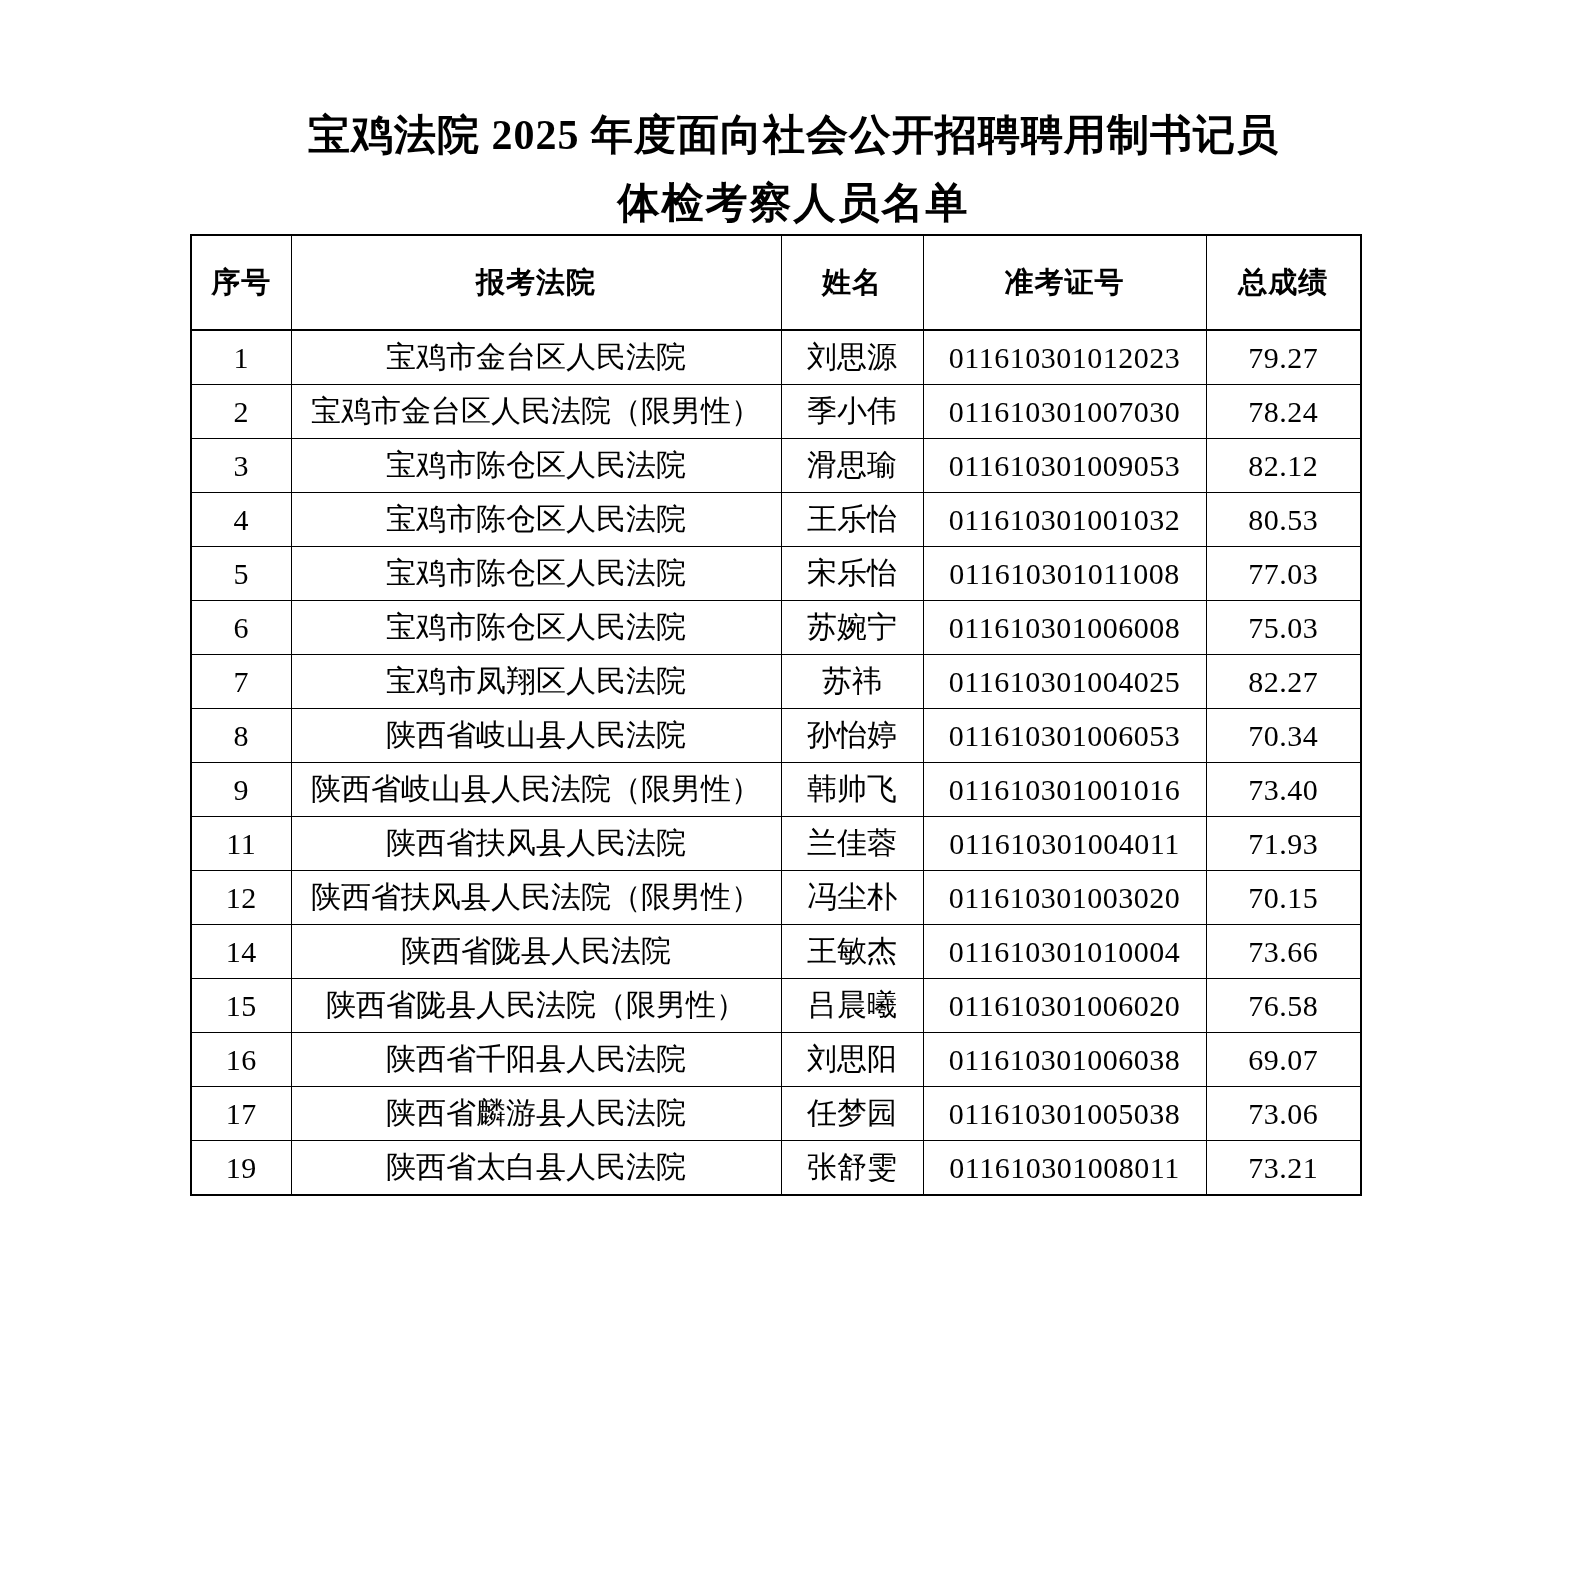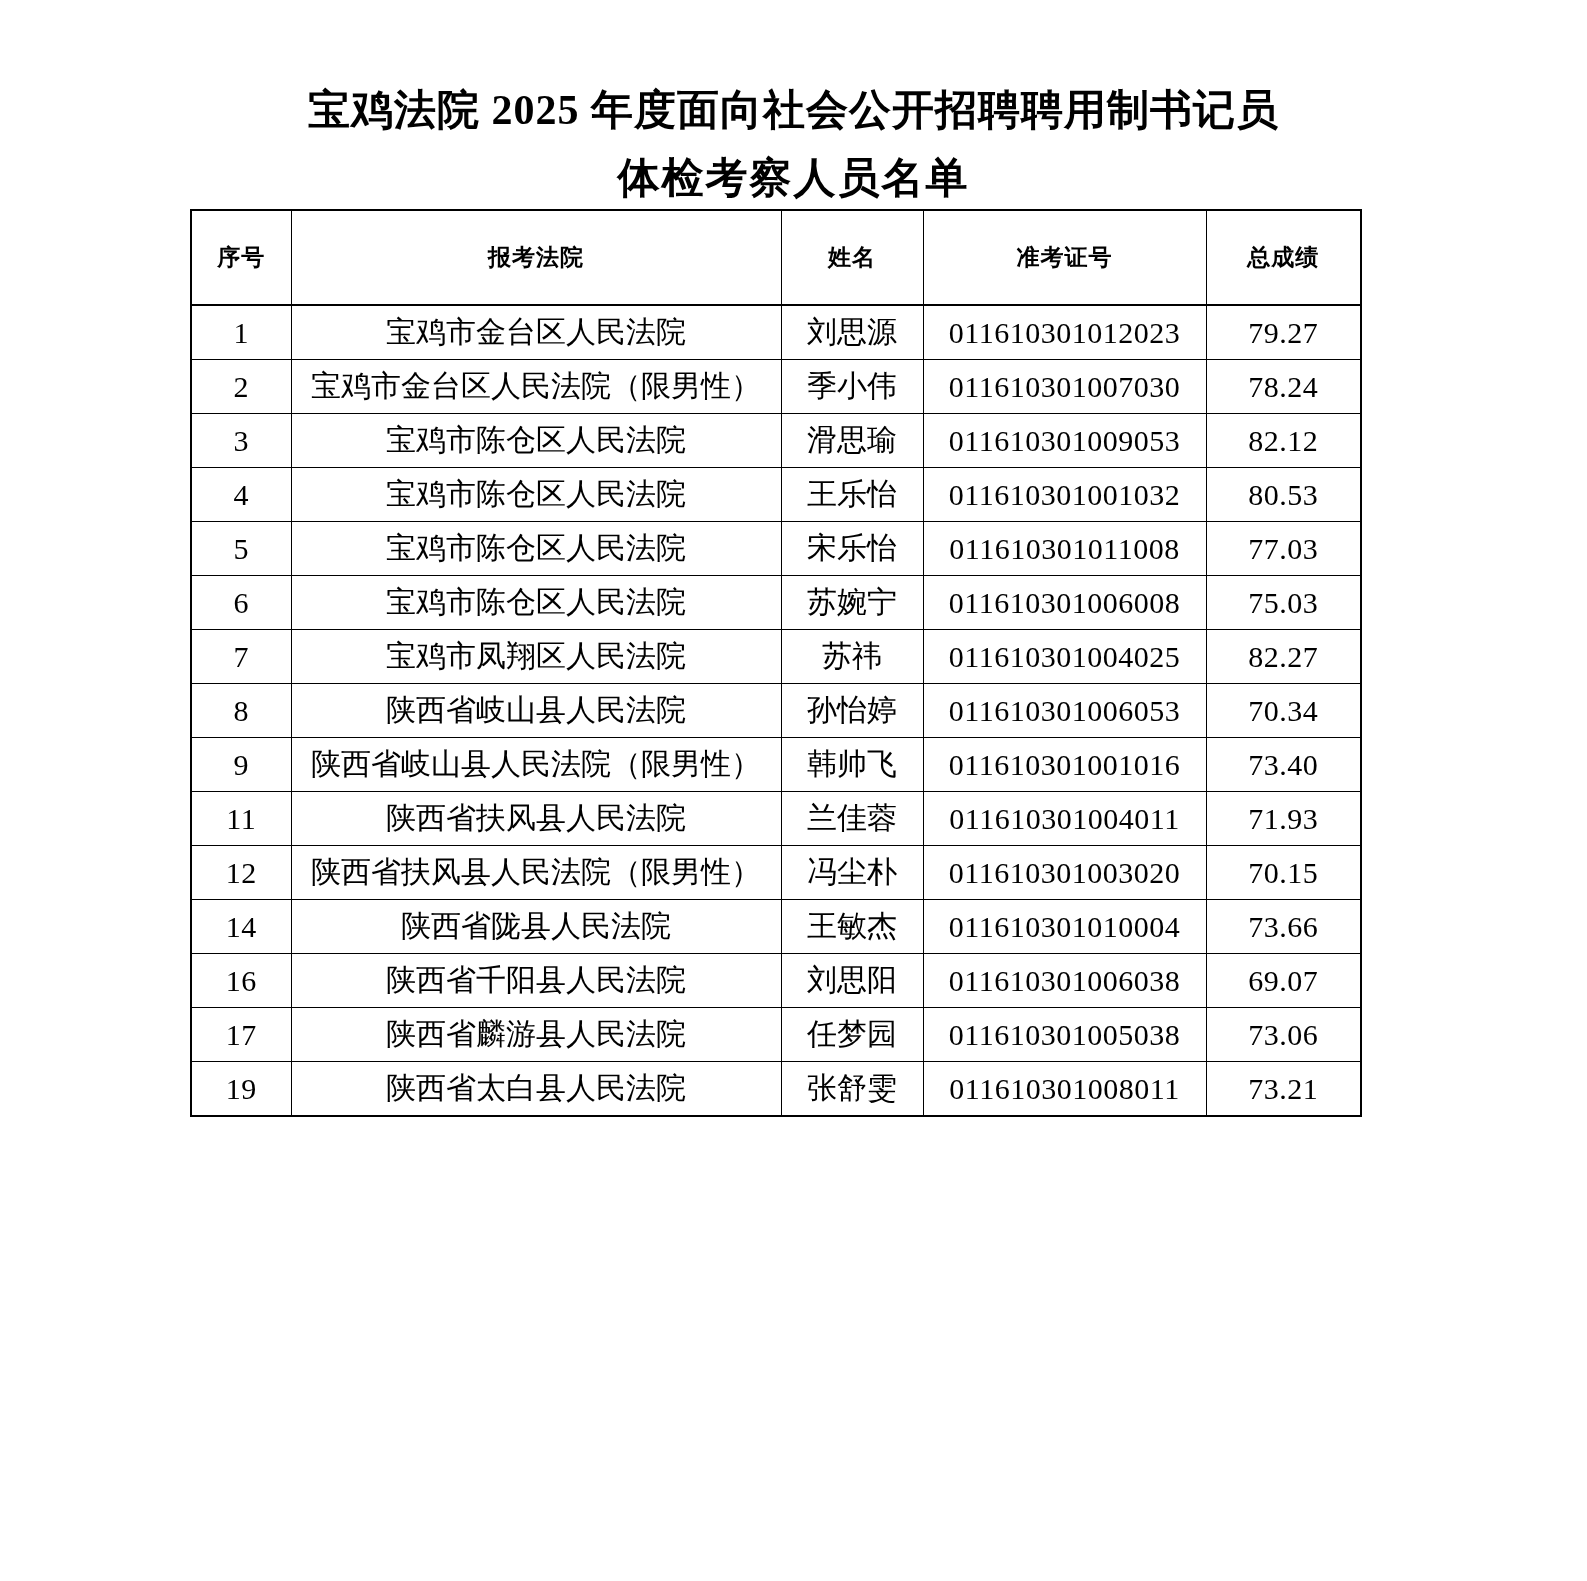--- a/index.html
+++ b/index.html
@@ -9,21 +9,21 @@
   }
   body {
     width: 1587px;
     height: 1581px;
     color: #000000;
     font-family: "Liberation Serif", "DejaVu Serif", serif;
     position: relative;
     overflow: hidden;
   }
   .doc {
-    padding-top: 84px;
+    padding-top: 109px;
   }
   .title-line {
     text-align: center;
     font-weight: bold;
     font-size: 42px;
     line-height: 52px;
     letter-spacing: 1px;
     white-space: nowrap;
   }
   .title-line2 {
@@ -46,21 +46,21 @@
   table.roster th, table.roster td {
     border: 1px solid #000;
     text-align: center;
     vertical-align: middle;
     padding: 0;
     overflow: hidden;
     white-space: nowrap;
   }
   table.roster thead th {
     height: 93px;
-    font-size: 23px;
+    font-size: 29px;
     font-weight: bold;
     border-bottom: 2px solid #000;
     letter-spacing: 1px;
   }
   table.roster tbody td {
     height: 53px;
     font-size: 30px;
   }
   table.roster tbody td[data-name="cell-ticket"],
   table.roster tbody td[data-name="cell-score"],
@@ -172,20 +172,27 @@
           <td data-name="cell-score">70.15</td>
         </tr>
         <tr data-name="table-row">
           <td data-name="cell-index">14</td>
           <td data-name="cell-court">陕西省陇县人民法院</td>
           <td data-name="cell-name">王敏杰</td>
           <td data-name="cell-ticket">011610301010004</td>
           <td data-name="cell-score">73.66</td>
         </tr>
         <tr data-name="table-row">
+          <td data-name="cell-index">15</td>
+          <td data-name="cell-court">陕西省陇县人民法院（限男性）</td>
+          <td data-name="cell-name">吕晨曦</td>
+          <td data-name="cell-ticket">011610301006020</td>
+          <td data-name="cell-score">76.58</td>
+        </tr>
+        <tr data-name="table-row">
           <td data-name="cell-index">16</td>
           <td data-name="cell-court">陕西省千阳县人民法院</td>
           <td data-name="cell-name">刘思阳</td>
           <td data-name="cell-ticket">011610301006038</td>
           <td data-name="cell-score">69.07</td>
         </tr>
         <tr data-name="table-row">
           <td data-name="cell-index">17</td>
           <td data-name="cell-court">陕西省麟游县人民法院</td>
           <td data-name="cell-name">任梦园</td>

